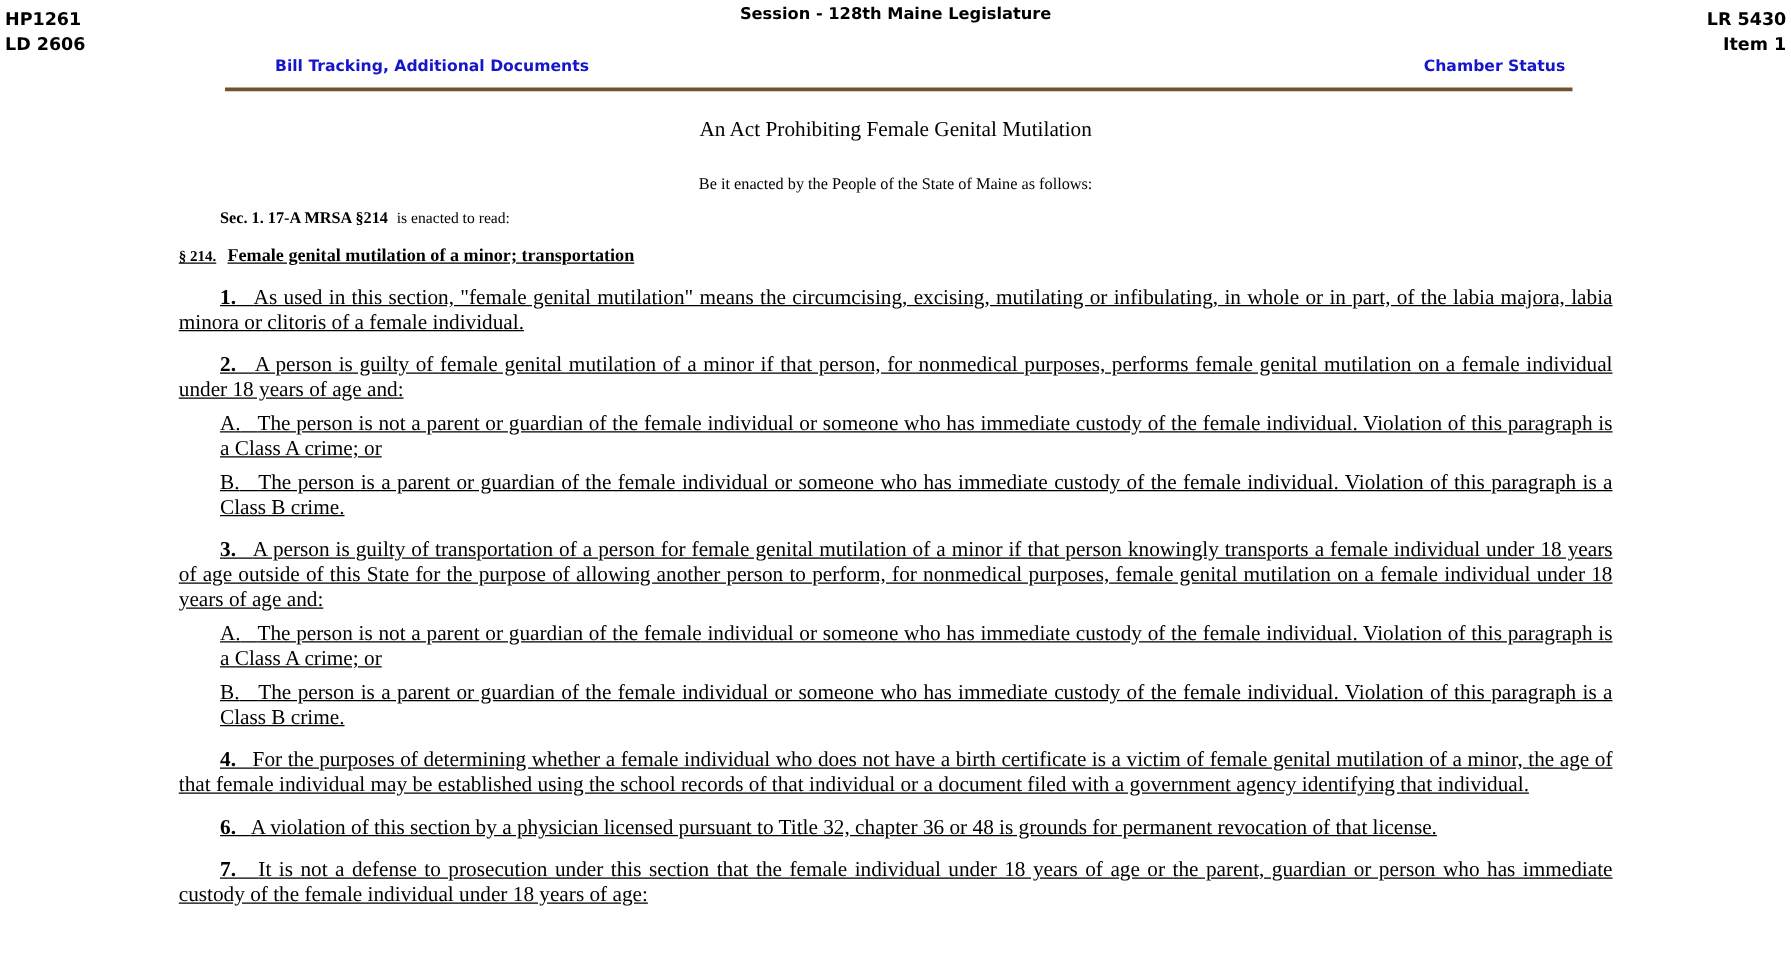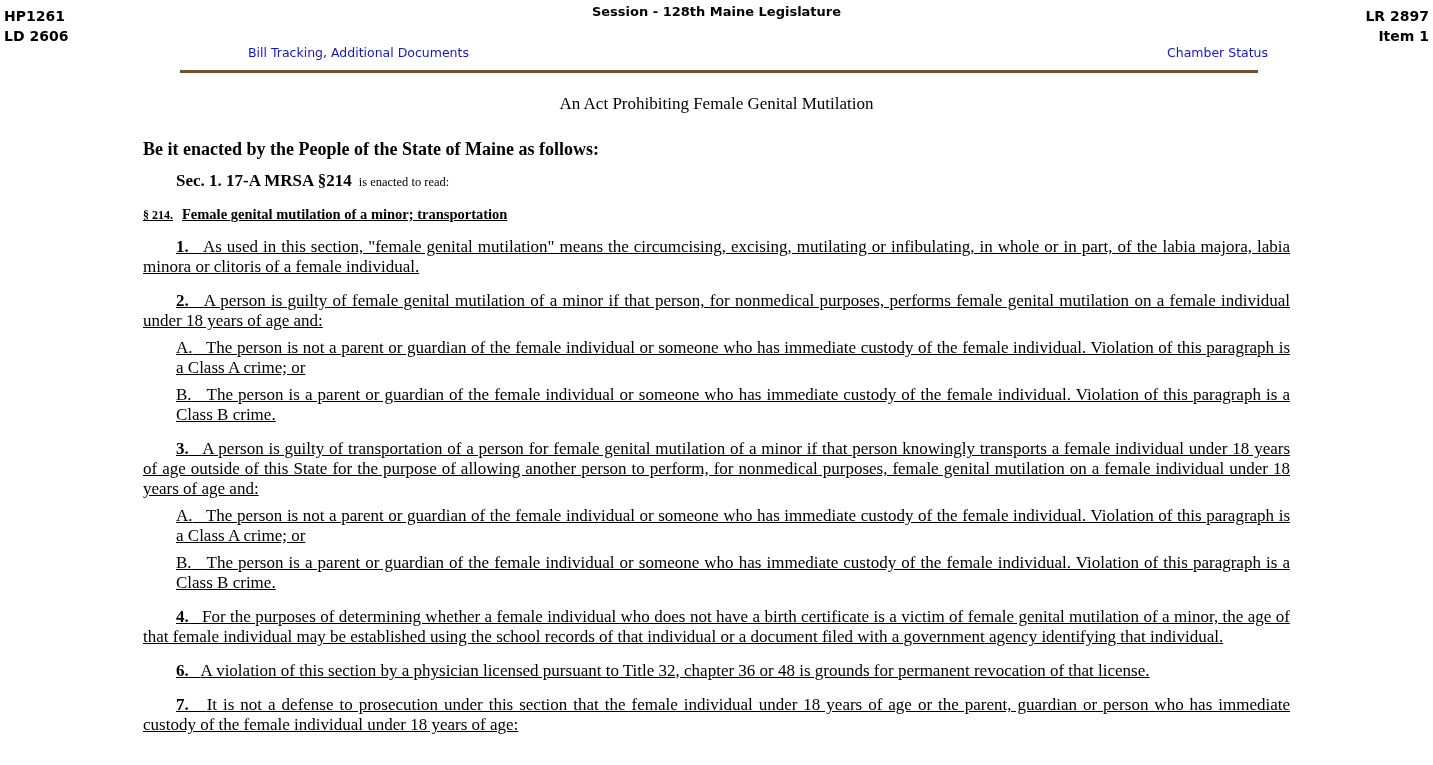--- a/index.html
+++ b/index.html
@@ -46,26 +46,25 @@
     top: 6px;
     text-align: right;
     font-weight: bold;
     font-size: 14px;
     line-height: 20px;
     white-space: pre-line;
   }
   .nav-link {
     position: absolute;
     top: 45px;
-    font-weight: normal;
+    font-weight: bold;
     font-size: 12.5px;
     color: var(--link-blue);
     text-decoration: none;
     cursor: pointer;
-    margin-left: 28px;
   }
   .nav-link-left  { left: 220px; }
   .nav-link-right { left: 1139px; }
   .header-rule {
     position: absolute;
     left: 180px;
     top: 70px;
     width: 1078px;
     height: 3px;
     background: var(--rule-brown);
@@ -74,32 +73,33 @@
   .content {
     margin: 0 143px;
   }
   .doc-title {
     text-align: center;
     font-weight: normal;
     font-size: 17px;
     margin: 14px 0 0 0;
   }
   .enacting-clause {
-    font-weight: bold;
-    font-size: 18px;
+    font-weight: normal;
+    font-size: 13px;
     margin: 25px 0 0 0;
+    text-align: center;
   }
   .sec-line {
     margin: 11px 0 0 0;
     text-indent: 33px;
     font-size: 12.5px;
   }
   .sec-line .sec-bold {
     font-weight: bold;
-    font-size: 17px;
+    font-size: 13px;
   }
   .sec-line .sec-rest {
     padding-left: 7px;
   }
   .statute-heading {
     margin: 14px 0 0 0;
   }
   .statute-num {
     font-weight: bold;
     font-size: 12px;
@@ -131,21 +131,21 @@
 </style>
 </head>
 <body>
 
 <div class="header">
   <div class="bill-ids"><span>HP1261</span>
 <span>LD 2606</span></div>
 
   <div class="session-title">Session - 128th Maine Legislature</div>
 
-  <div class="lr-ids"><span>LR 2897</span>
+  <div class="lr-ids"><span>LR 5430</span>
 <span>Item 1</span></div>
 
   <a class="nav-link nav-link-left" href="#">Bill Tracking, Additional Documents</a>
   <a class="nav-link nav-link-right" href="#">Chamber Status</a>
 
   <div class="header-rule"></div>
 </div>
 
 <div class="content">
   <p class="doc-title">An Act Prohibiting Female Genital Mutilation</p>

